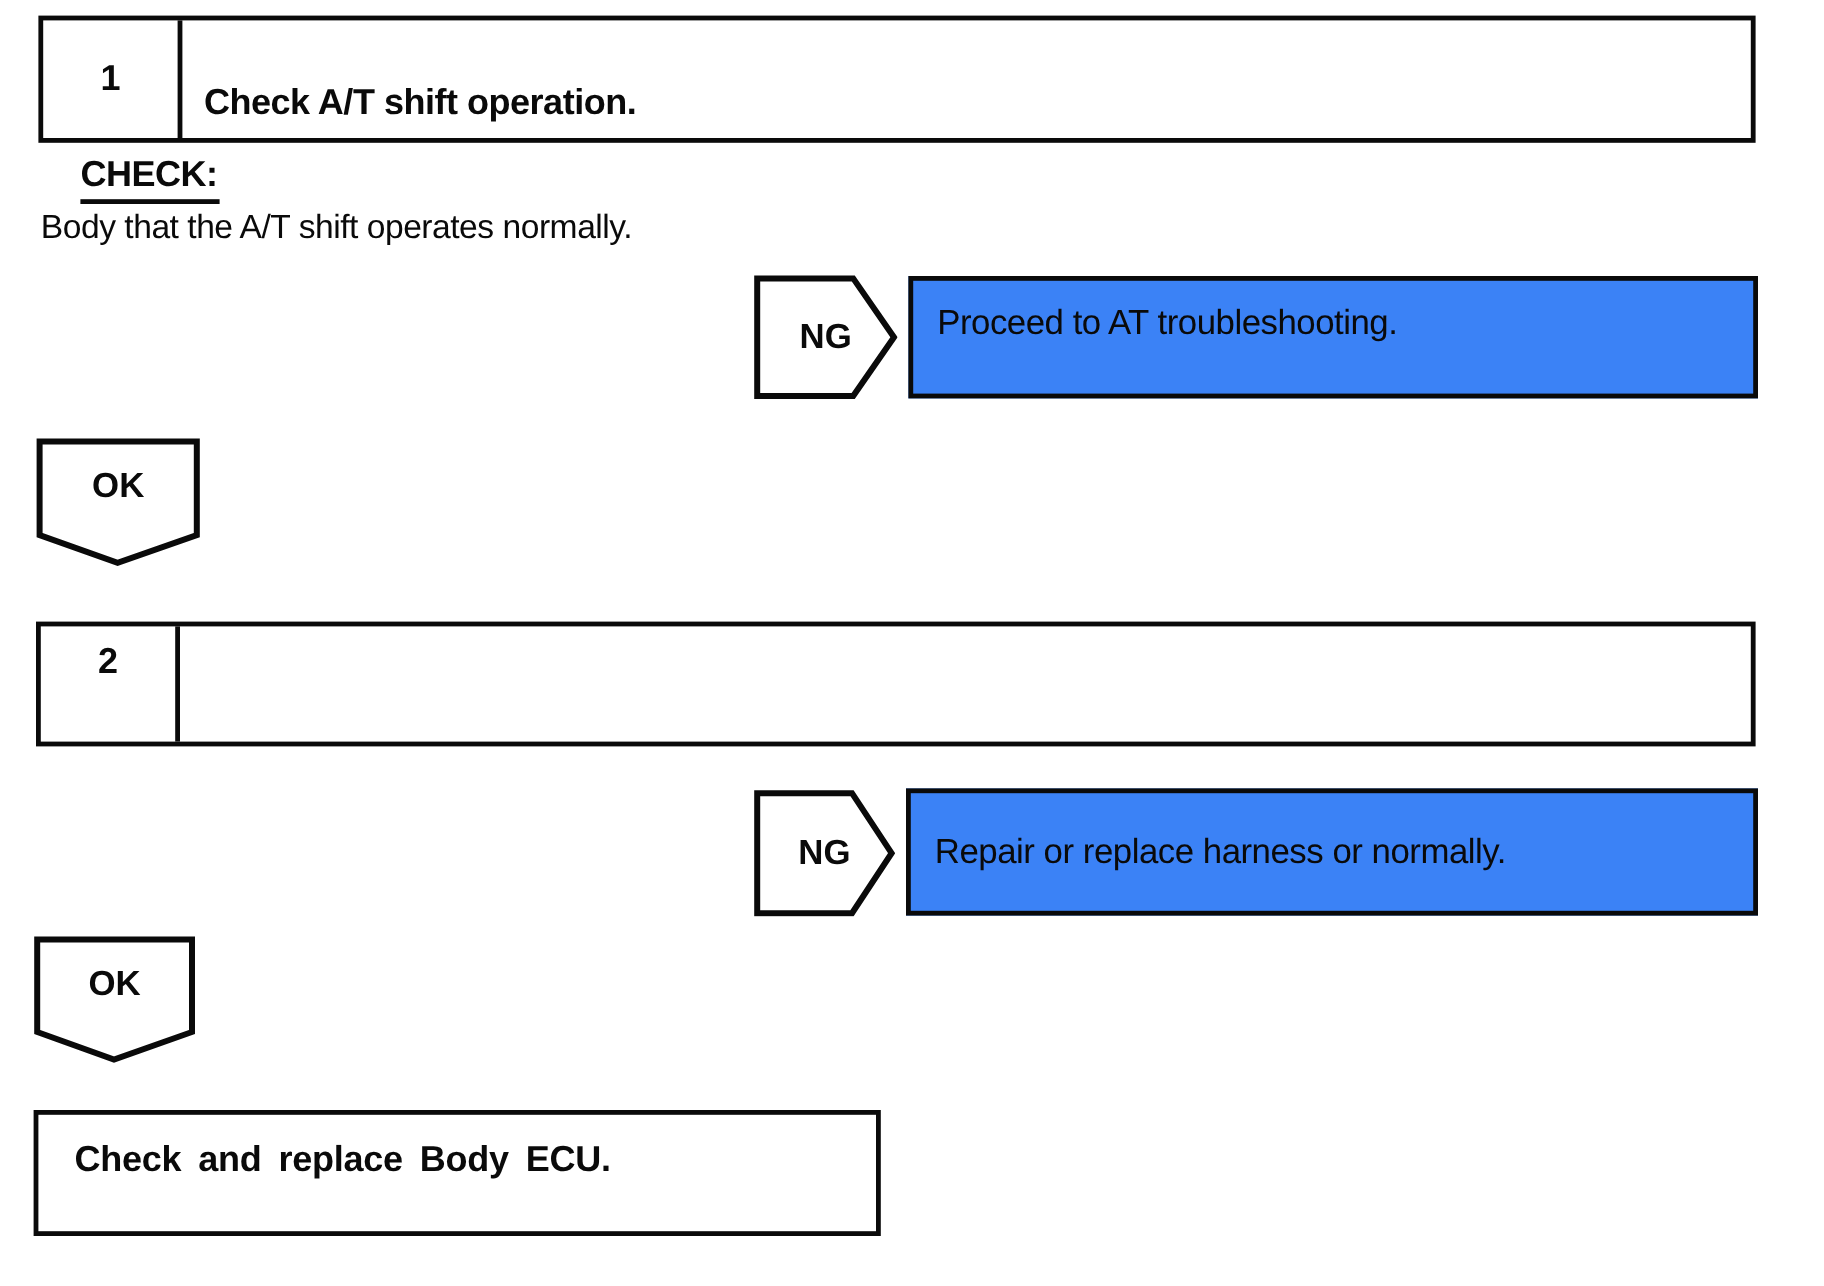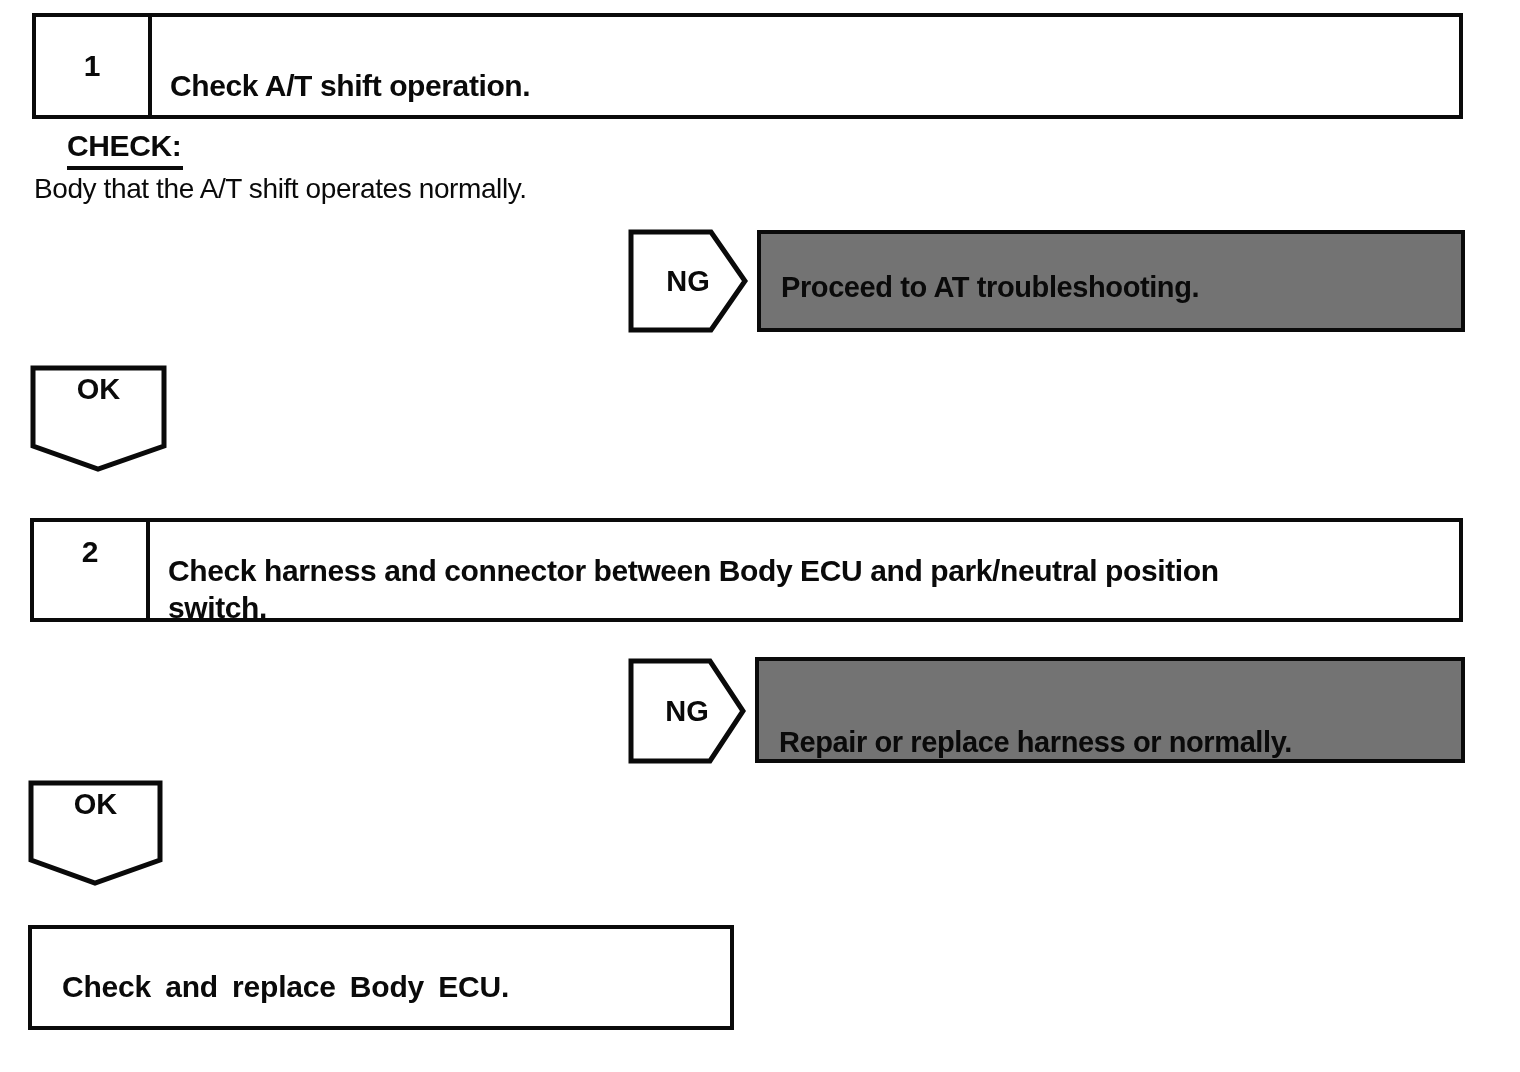--- a/index.html
+++ b/index.html
@@ -64,58 +64,58 @@
     left: 34px;
     top: 173px;
     font-size: 28px;
     letter-spacing: -0.4px;
   }
 
   .action-box {
     position: absolute;
     box-sizing: border-box;
     border: 4px solid #0a0a0a;
-    background: #737373;
+    background: #3b82f6;
     display: flex;
-    align-items: flex-end;
+    align-items: center;
     padding: 0 18px 0 20px;
-    font-weight: bold;
+    font-weight: normal;
     font-size: 29px;
     letter-spacing: -0.4px;
   }
   .action-box.bias-up { padding-bottom: 24px; }
 
   .final-box {
     position: absolute;
     box-sizing: border-box;
     border: 4px solid #0a0a0a;
     background: #ffffff;
     display: flex;
-    align-items: flex-end;
+    align-items: center;
     padding: 0 17px 22px 30px;
     font-weight: bold;
     font-size: 30px;
     letter-spacing: -0.2px;
     word-spacing: 6px;
   }
 
   .shape { position: absolute; }
   .shape svg { position: absolute; left: 0; top: 0; width: 100%; height: 100%; display: block; }
   .shape .tag {
     position: absolute;
     left: 0; top: 0; right: 0; bottom: 0;
     display: flex;
     justify-content: center;
     align-items: center;
     font-weight: bold;
     font-size: 29px;
   }
   .shape.ok .tag {
     align-items: flex-start;
-    padding-top: 8px;
+    padding-top: 24px;
   }
   .shape polygon {
     fill: #ffffff;
     stroke: #0a0a0a;
     stroke-width: 5;
     stroke-linejoin: miter;
   }
 </style>
 </head>
 <body>
@@ -142,22 +142,20 @@
 
   <div class="shape ok" style="left:30px; top:365px; width:137px; height:108px;">
     <svg viewBox="0 0 137 108" preserveAspectRatio="none">
       <polygon points="3,3 134,3 134,81 68,104 3,81"></polygon>
     </svg>
     <span class="tag">OK</span>
   </div>
 
   <section class="step-box two-line" style="left:30px; top:518px; width:1433px; height:104px;">
     <div class="step-num">2</div>
-    <div class="step-title">Check harness and connector between Body ECU and park/neutral position
-switch.</div>
   </section>
 
   <div class="shape ng" style="left:628px; top:658px; width:118px; height:106px;">
     <svg viewBox="0 0 118 106" preserveAspectRatio="none">
       <polygon points="3,3 82,3 115,53 82,103 3,103"></polygon>
     </svg>
     <span class="tag">NG</span>
   </div>
   <div class="action-box" style="left:755px; top:657px; width:710px; height:106px;">
     <span>Repair or replace harness or normally.</span>

